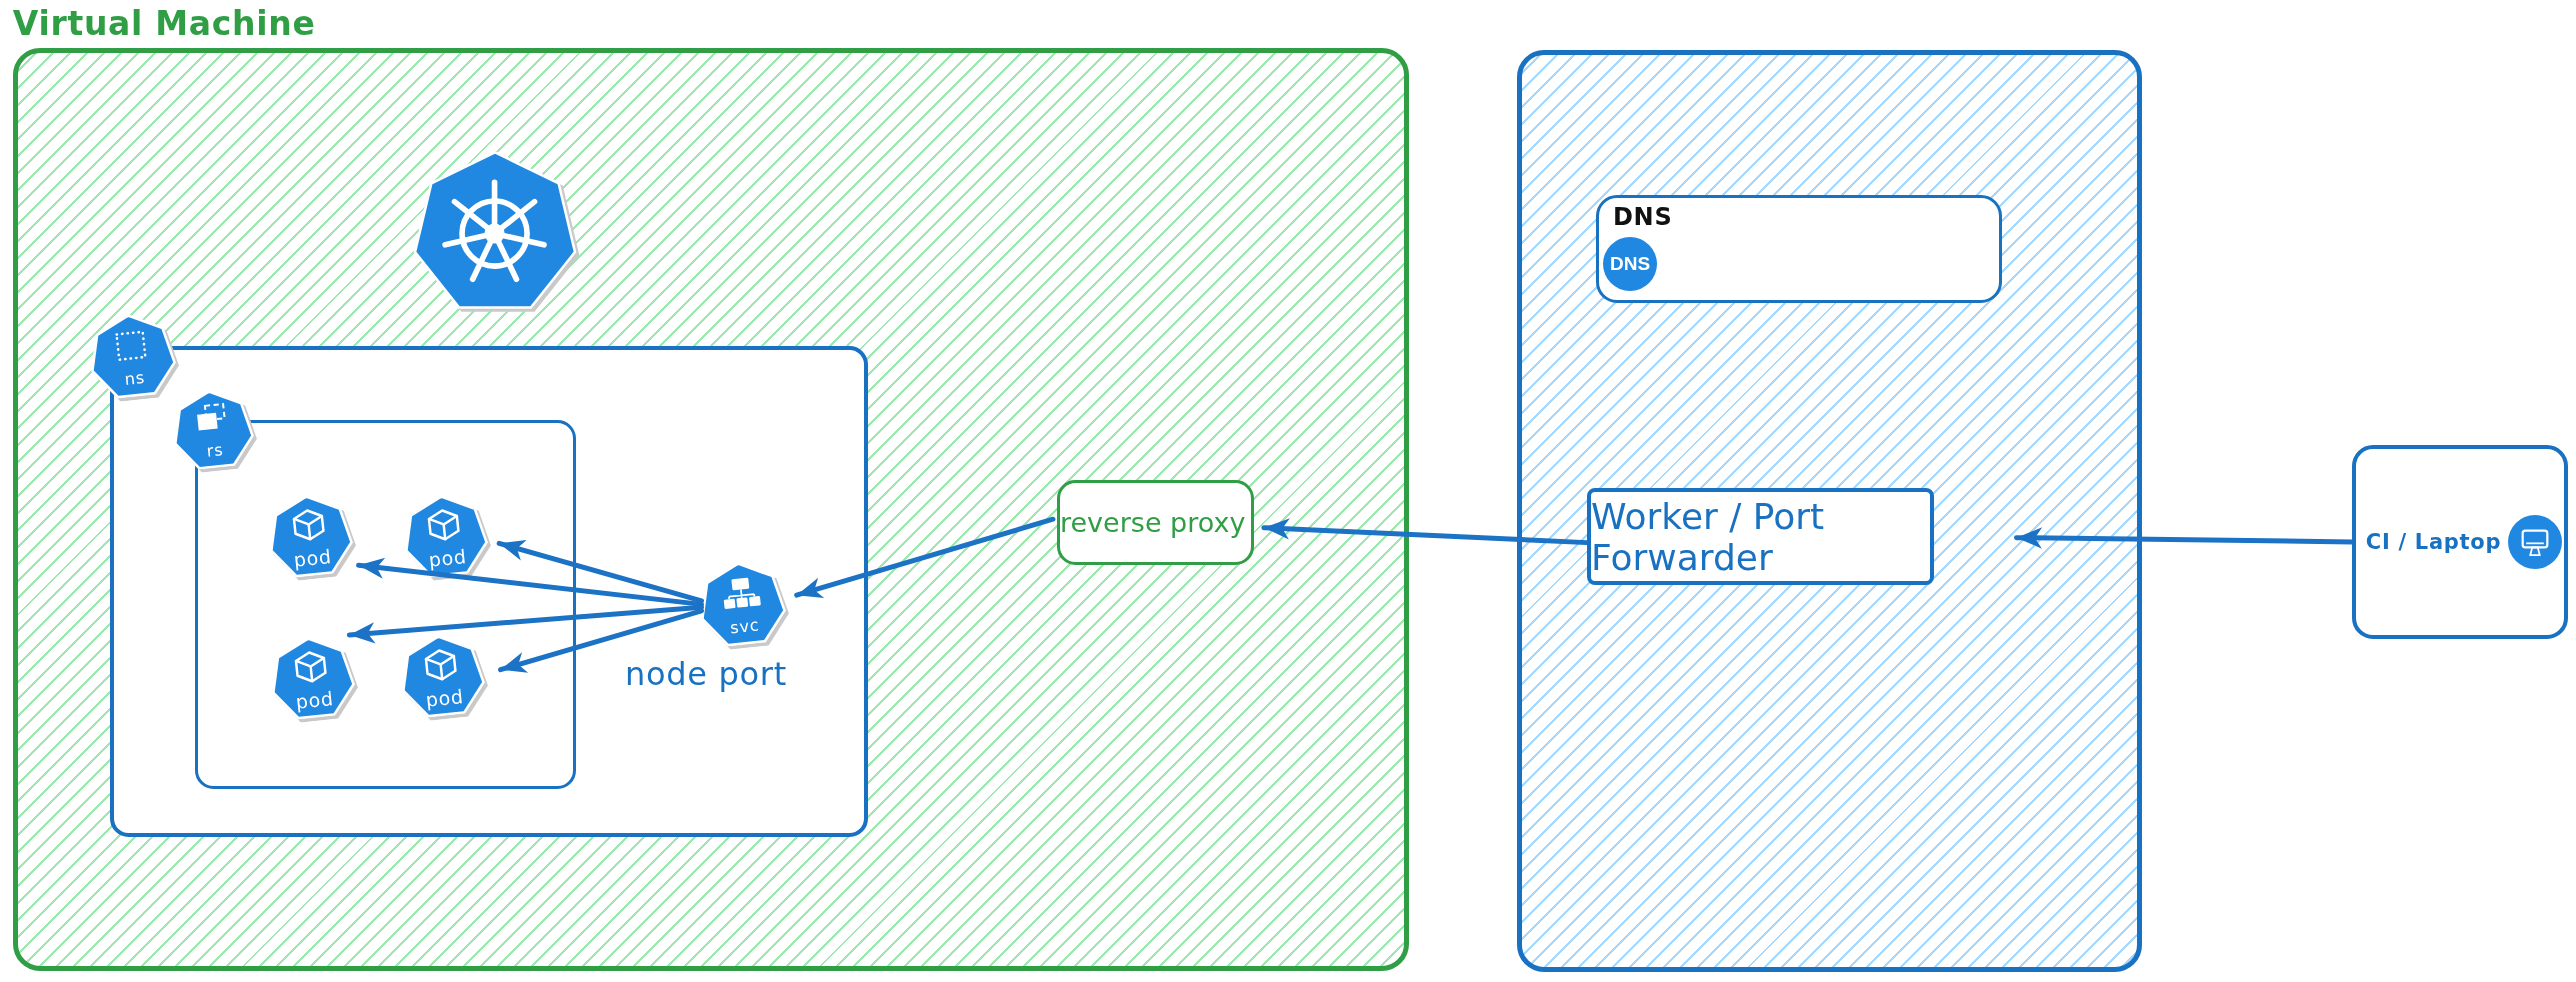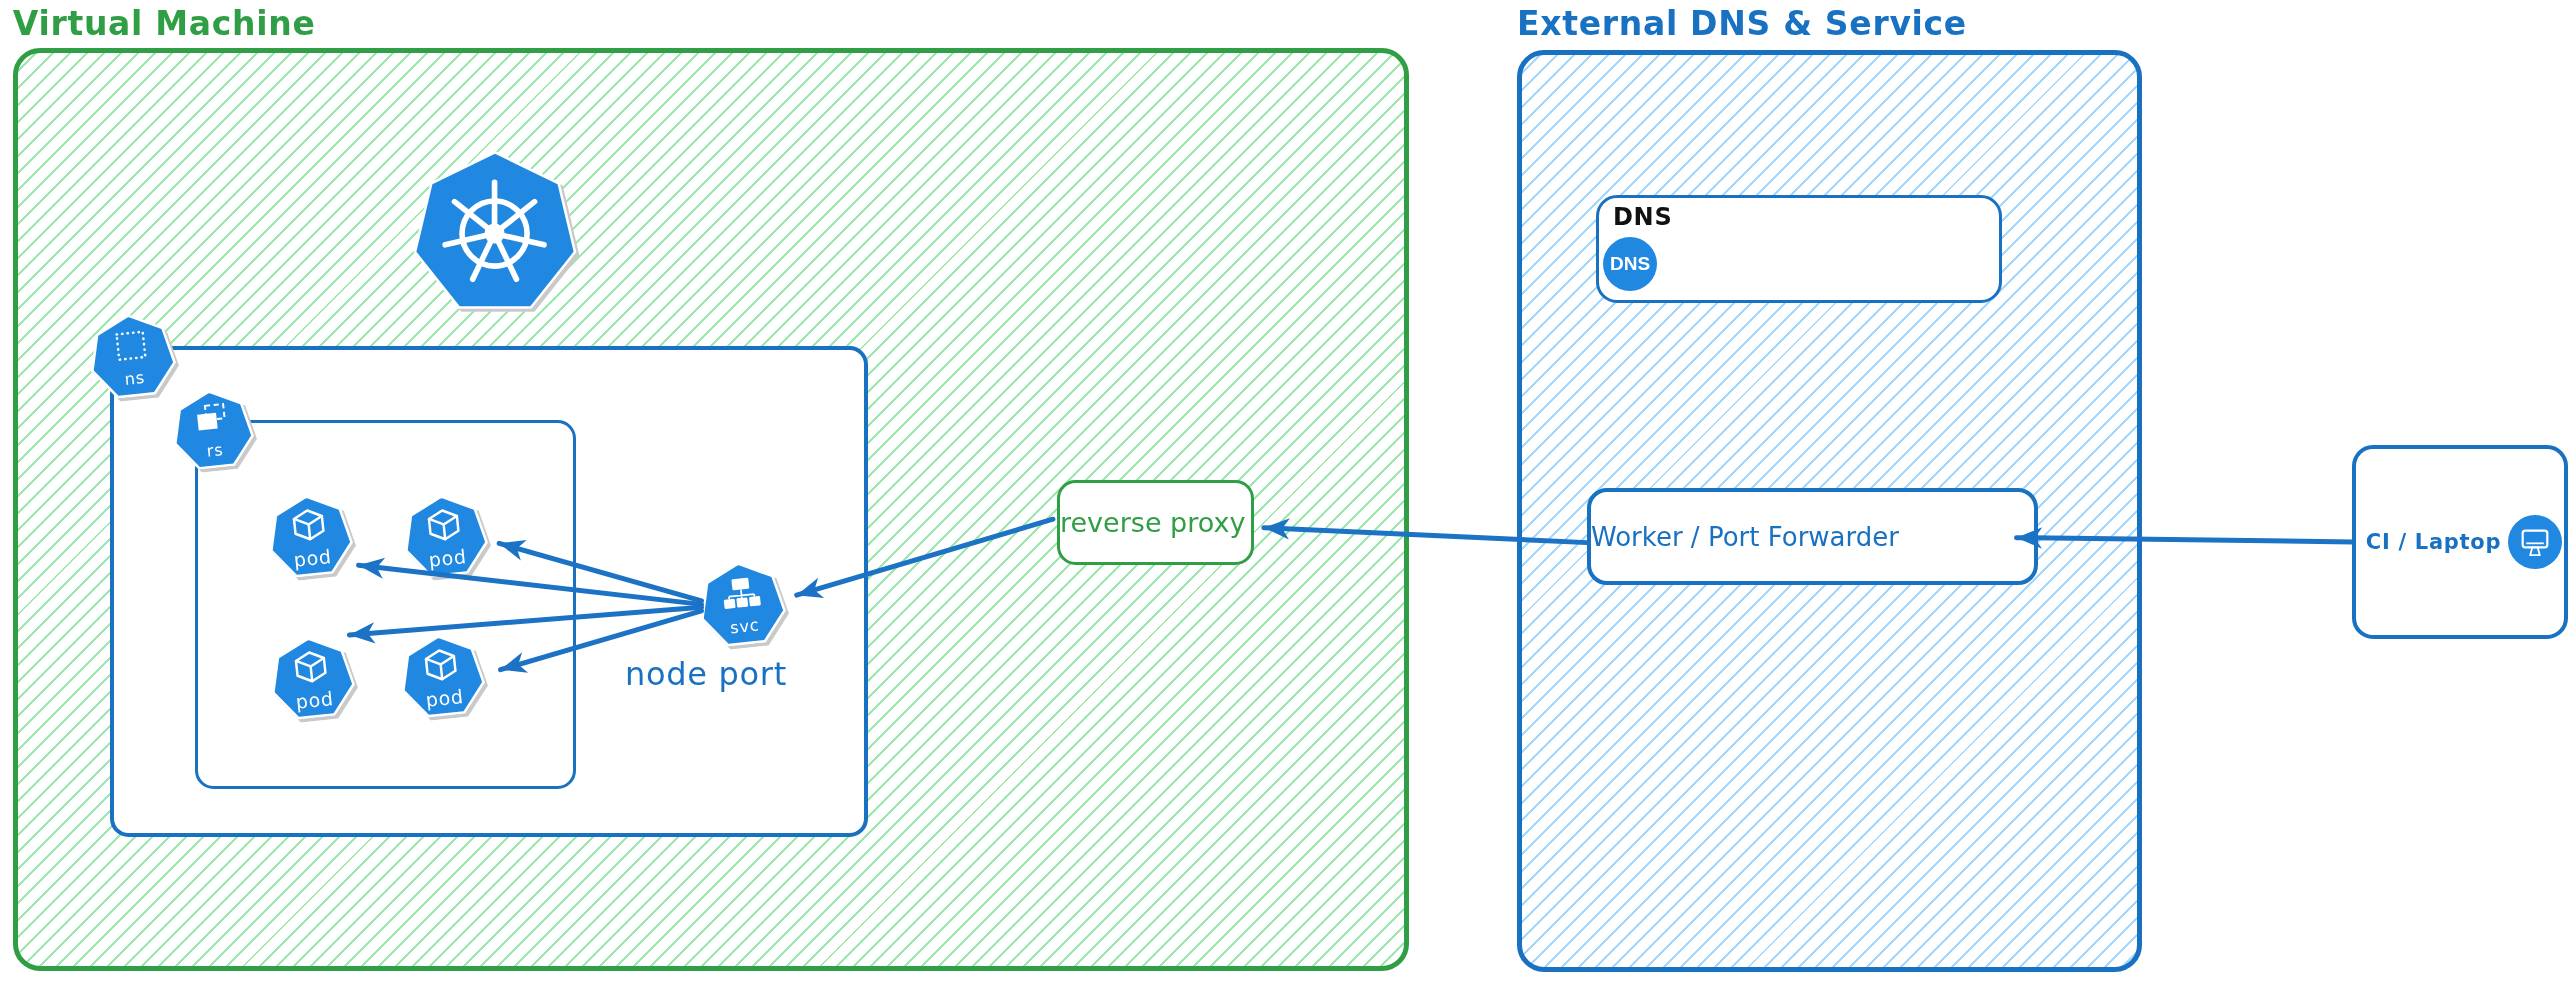--- a/index.html
+++ b/index.html
@@ -25,22 +25,22 @@
   .ext-title{left:1517px;width:625px;color:var(--blue-text);}
 
   
   .whitebox{position:absolute;background:#fff;border-radius:18.5px;}
   .ns-box{left:110px;top:346px;width:758px;height:491px;border:4.3px solid var(--blue-border);}
   .rs-box{left:195px;top:420px;width:381px;height:369px;border:3.6px solid var(--blue-border);}
 
   .label-box{position:absolute;background:#fff;display:flex;align-items:center;justify-content:flex-start;}
   .proxy-box{left:1057px;top:480px;width:197px;height:85px;border:3.6px solid var(--green-border);border-radius:18.5px;
     color:var(--green-text);font-size:27px;}
-  .worker-box{left:1587px;top:488px;width:451px;height:97px;border:4.3px solid var(--blue-border);border-radius:20px;
-    color:var(--blue-text);font-size:26px;}
+  .worker-box{left:1587px;top:488px;width:347px;height:97px;border:4.3px solid var(--blue-border);border-radius:8px;
+    color:var(--blue-text);font-size:36px;}
   .dns-box{left:1596px;top:195px;width:406px;height:108px;border:3.6px solid var(--blue-border);border-radius:21px;background:#fff;position:absolute;}
   .dns-header{position:absolute;left:1613px;top:203px;font-size:24px;font-weight:bold;color:var(--dns-header-text);letter-spacing:0.7px;}
   .dns-circle{position:absolute;left:1603px;top:237px;width:54px;height:54px;border-radius:50%;background:var(--icon-fill);
     display:flex;align-items:center;justify-content:center;color:#fff;font-size:19px;font-weight:bold;
     font-family:"Liberation Sans","DejaVu Sans",sans-serif;}
   .cname-label{position:absolute;left:1661px;top:240px;width:312px;text-align:center;font-size:28px;color:var(--blue-text);}
 
   .client-box{left:2352px;top:445px;width:216px;height:194px;border:4.3px solid var(--blue-border);border-radius:21px;
     position:absolute;background:#fff;display:flex;flex-direction:row;align-items:center;justify-content:center;gap:7px;padding-left:8px;}
   .client-label{color:var(--blue-text);font-size:21px;font-weight:bold;letter-spacing:0.7px;}
@@ -68,21 +68,20 @@
   .arrow-fill{fill:var(--arrow);}
 </style>
 </head>
 <body>
 
 <div class="canvas">
 
   <div class="big-title vm-title">Virtual Machine</div>
   <div class="bigbox vm-box"></div>
 
-  <div class="big-title ext-title">External DNS &amp; Service</div>
   <div class="bigbox ext-box"></div>
 
   <div class="whitebox ns-box"></div>
   <div class="whitebox rs-box"></div>
 
   <div class="hepta-wrap k8s-wrap" style="left:412px;top:151px;width:166px;height:166px;">
     <div class="hepta-outer">
       <div class="hepta-inner">
         <svg viewBox="0 0 100 100">
           <g stroke="#fff" stroke-width="4.5" fill="none" stroke-linecap="round">

